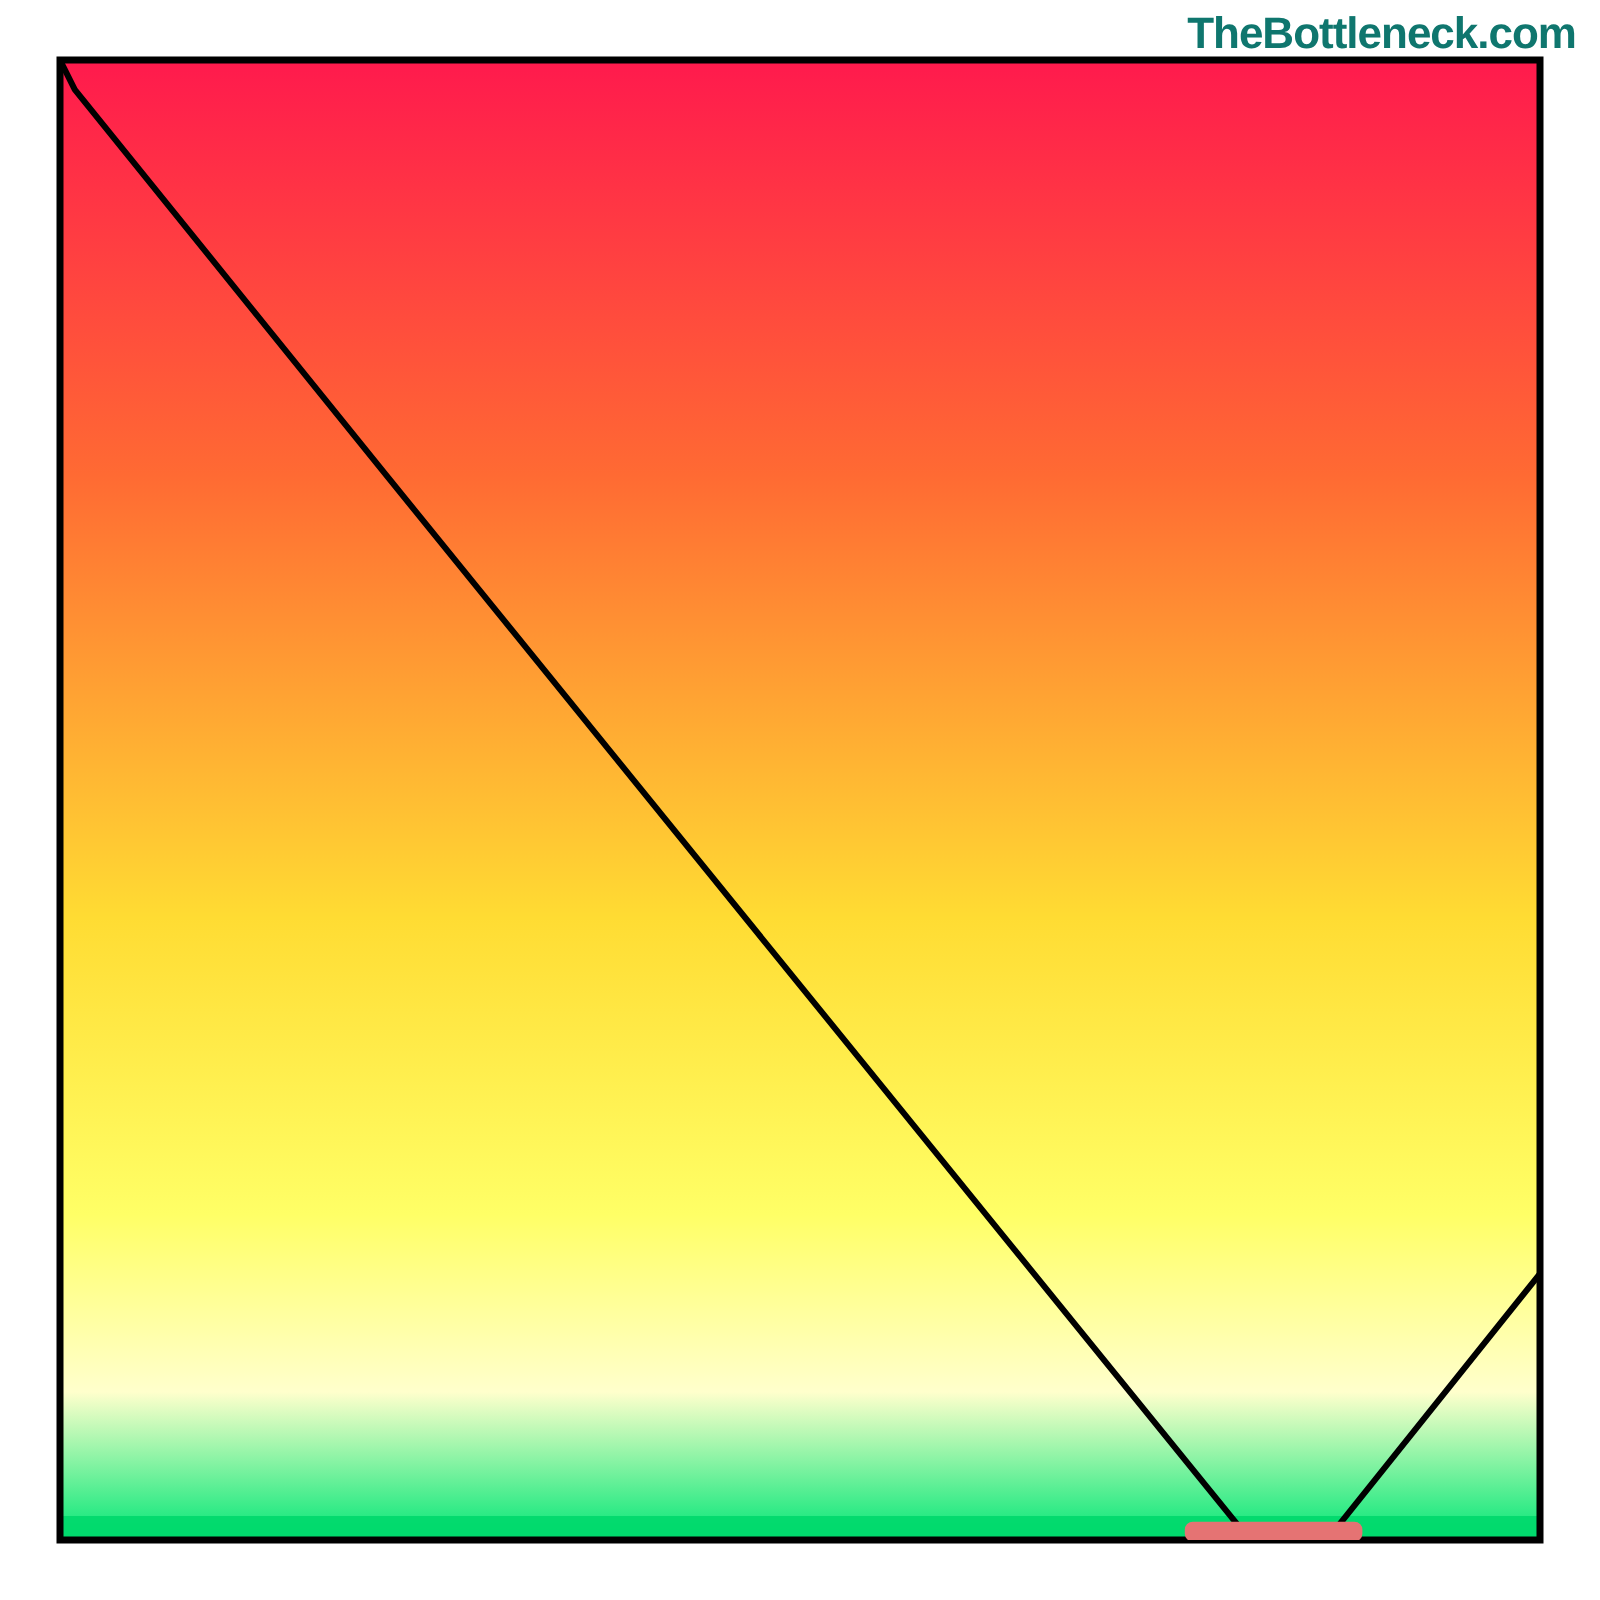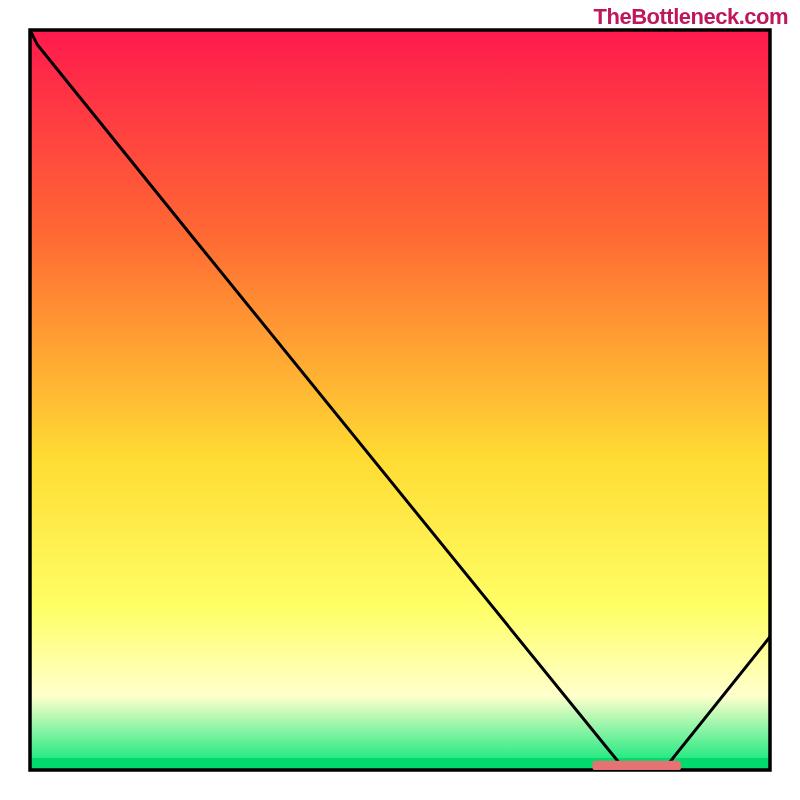--- a/index.html
+++ b/index.html
@@ -15,21 +15,21 @@
     position: relative;
     width: 800px;
     height: 800px;
   }
   .attribution {
     position: absolute;
     top: 4px;
     right: 12px;
     font-size: 22px;
     font-weight: bold;
-    color: #be185d;
+    color: #0f766e;
     letter-spacing: -0.5px;
   }
   svg {
     display: block;
   }
 </style>
 </head>
 <body>
 <div class="wrap">
 

